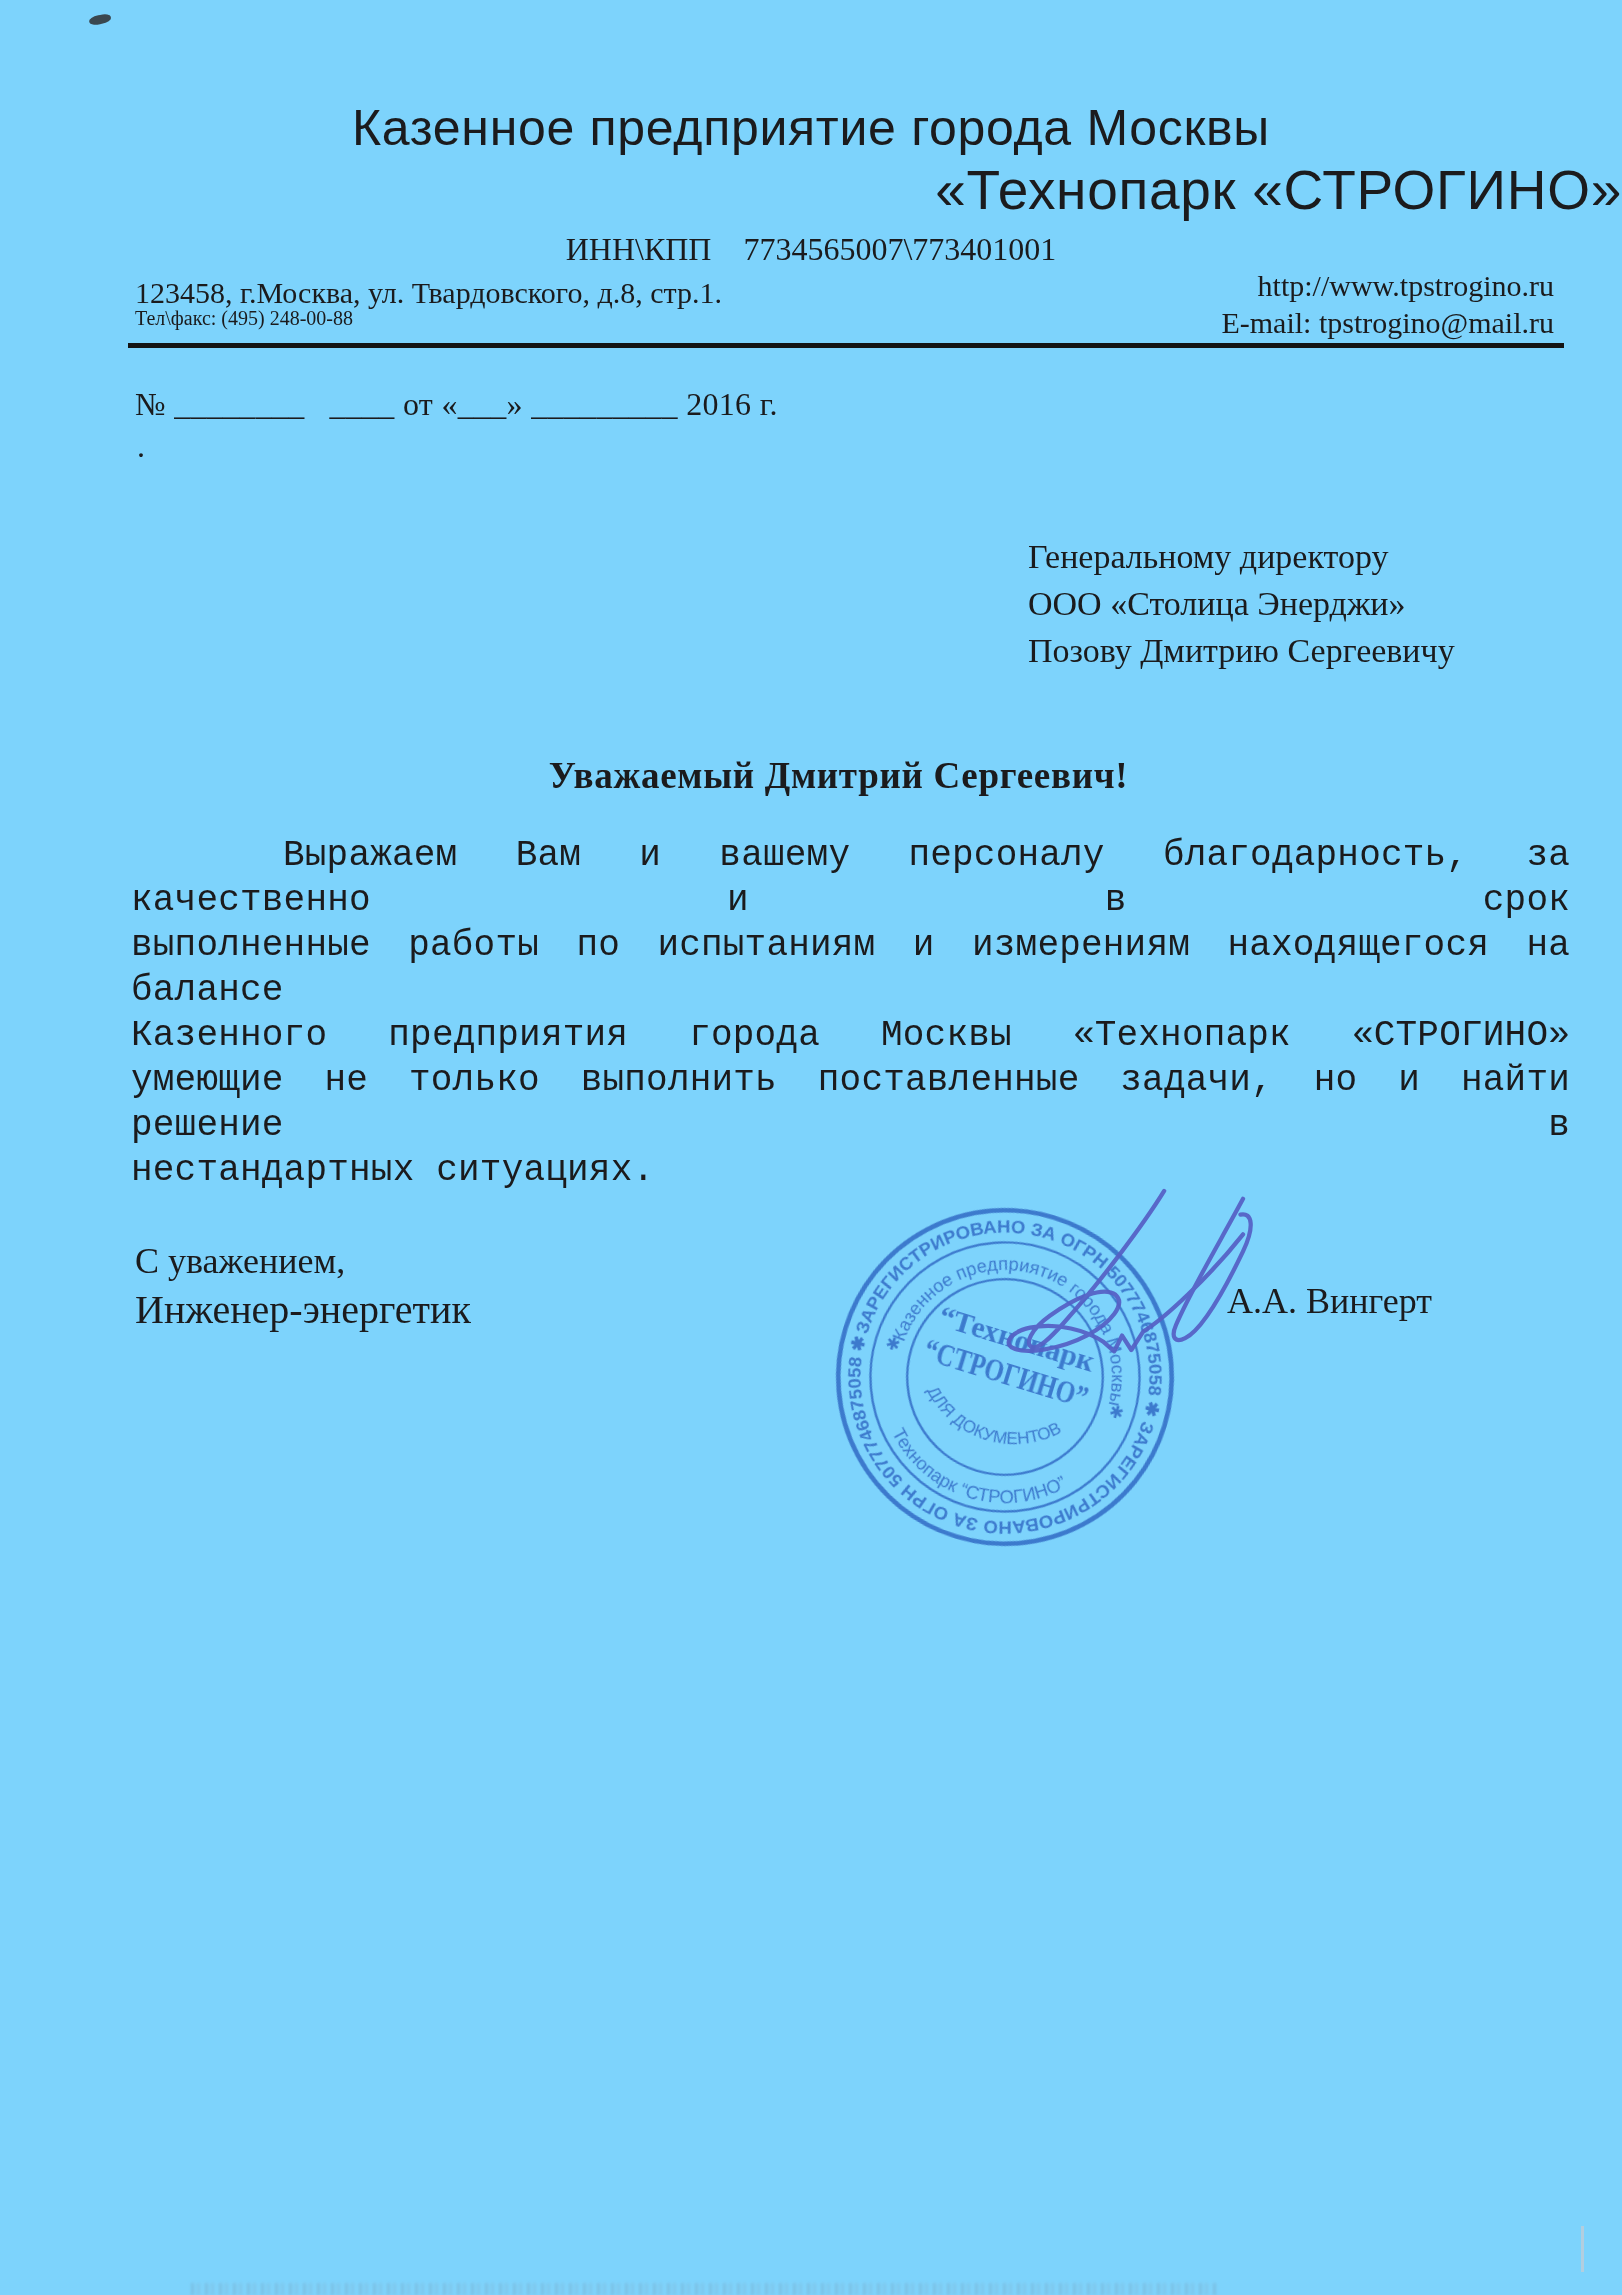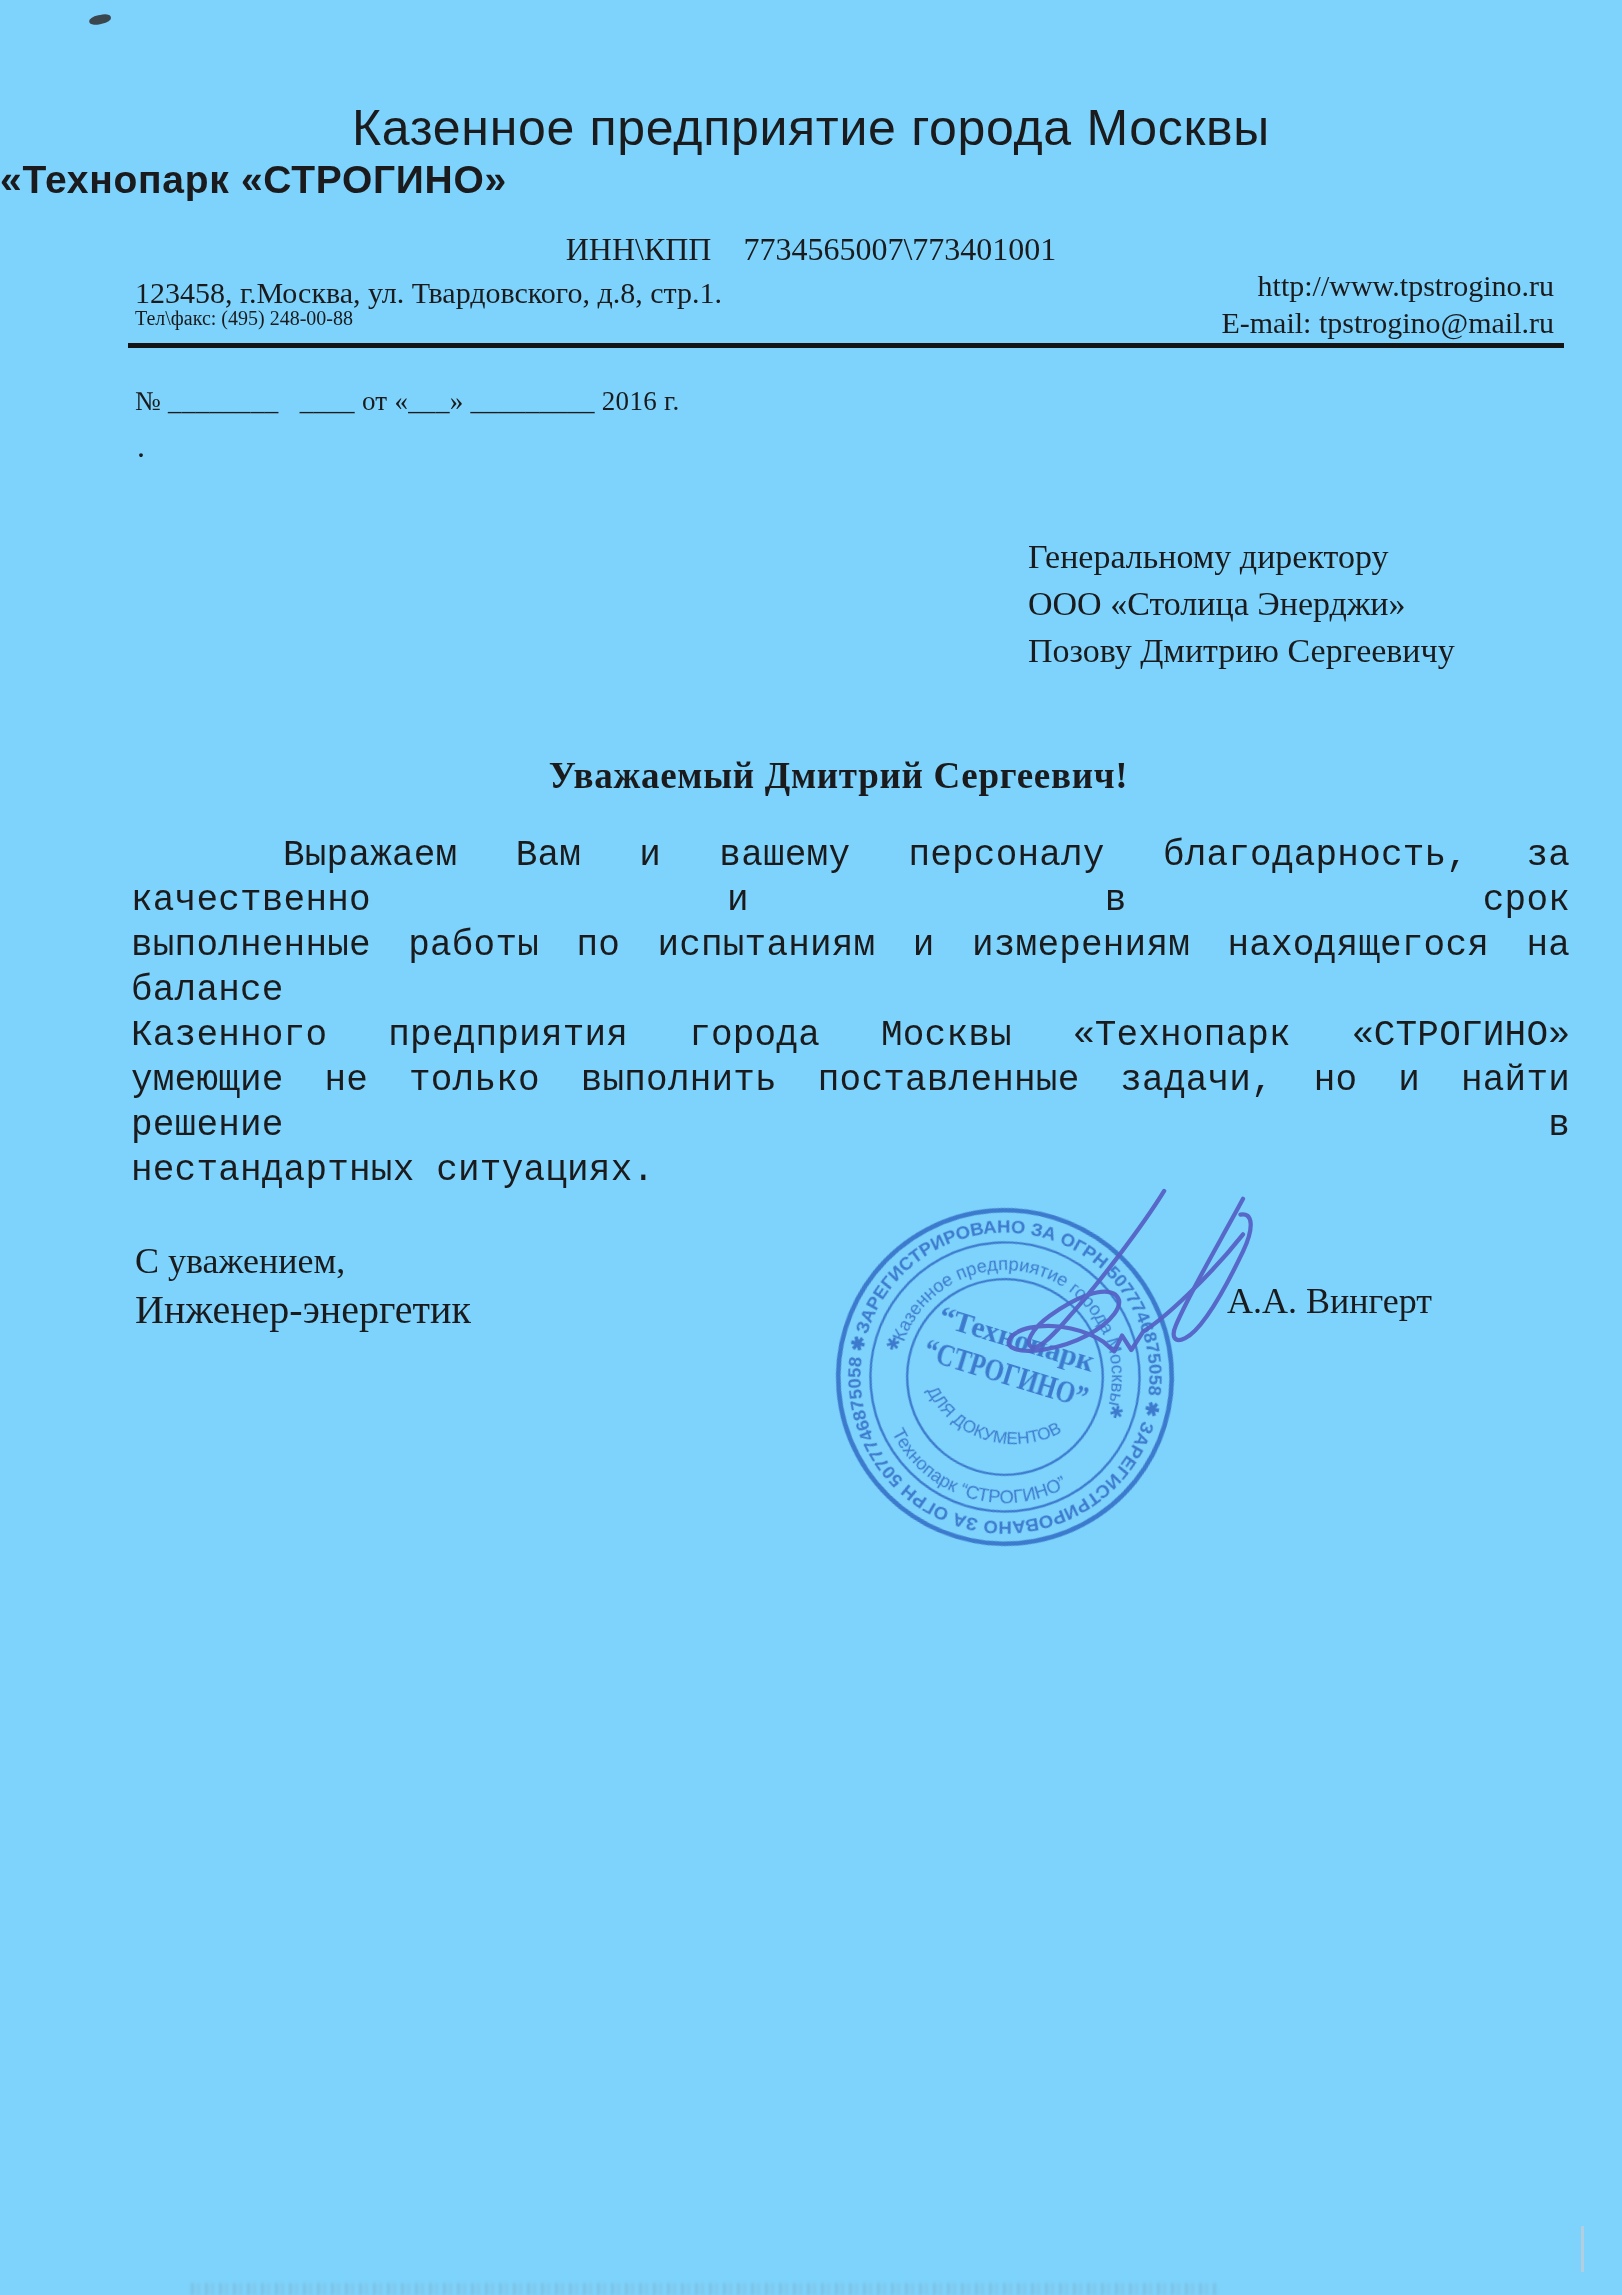--- a/index.html
+++ b/index.html
@@ -6,31 +6,31 @@
   .page {
     position:relative; width:1622px; height:2295px;
     background:#7dd3fc; overflow:hidden;
     font-family:"Liberation Serif", serif; color:#1b1b1d;
   }
   .abs { position:absolute; }
   .pre { white-space:pre; }
   .sans { font-family:"Liberation Sans", sans-serif; }
 
   .org1 { left:0; right:0; top:99px; text-align:center; font-size:50px; letter-spacing:0.7px; }
-  .org2 { left:0; right:0; top:158px; text-align:left; font-size:39px; font-weight:bold; letter-spacing:0.7px; }
+  .org2 { left:0; right:0; top:158px; text-align:right; font-size:55px; font-weight:normal; letter-spacing:0.7px; }
   .inn  { left:0; right:0; top:231px; text-align:center; font-size:32px; }
 
   .addr1 { left:135px; top:276px; font-size:30px; }
   .addr2 { left:135px; top:307px; font-size:20px; }
   .web   { right:68px; top:269px; font-size:30px; text-align:right; }
   .mail  { right:68px; top:306px; font-size:30px; text-align:right; }
 
   .rule { left:128px; top:343px; width:1436px; height:5.3px; background:#141414; }
 
-  .refline { left:135px; top:386px; font-size:27px; letter-spacing:0.3px; }
+  .refline { left:135px; top:386px; font-size:32px; letter-spacing:0.3px; }
   .straydot { left:137px; top:428px; font-size:32px; }
 
   .recipient { left:1028px; top:533px; font-size:34px; line-height:47px; }
 
   .salutation { left:119px; width:1439px; top:754px; text-align:center;
                 font-size:37px; font-weight:bold; letter-spacing:0.7px; }
 
   .bodytext { left:131px; top:833px; width:1439px; font-size:36px; }
   .body-line { line-height:45px; text-align:justify; text-align-last:justify; letter-spacing:0.2px;font-family:Liberation Mono, monospace; }
   .body-line.first { text-indent:152px; }

